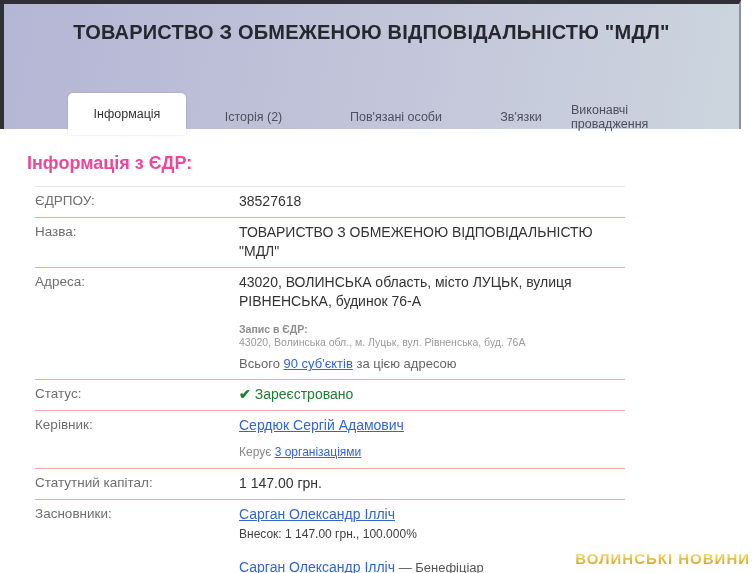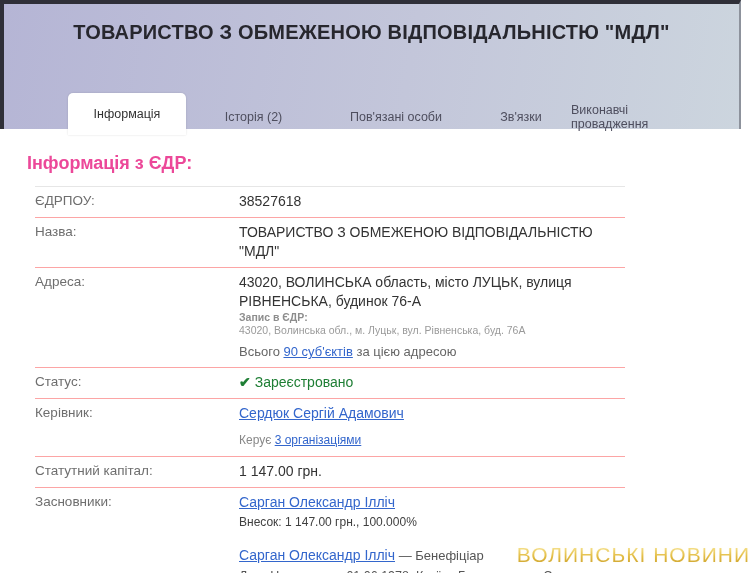--- a/index.html
+++ b/index.html
@@ -37,38 +37,38 @@
   .section-title{
     margin:24px 0 12px 0;font-size:18px;font-weight:bold;color:#ec4899;
   }
   .info-table{margin-left:8px;width:590px;border-top:1px solid #e6e6e6;}
   .row{display:flex;border-bottom:1px solid #fca5a5;padding:5px 0 6px 0;}
   .row.last{border-bottom:none;}
   .label{width:204px;flex:none;font-size:13.5px;color:#6e6e6e;padding-top:1px;}
   .value{width:385px;font-size:14px;color:#333;line-height:19px;}
   a.lnk{color:#3366cc;text-decoration:underline;}
   
-  .registry-note{margin-top:0;font-size:10.5px;color:#9a9a9a;line-height:13px;}
+  .registry-note{margin-top:12px;font-size:10.5px;color:#9a9a9a;line-height:13px;}
   .registry-note .rn-title{font-weight:bold;color:#8d8d8d;}
   .subjects-line{margin-top:5px;font-size:13px;color:#666;}
   
   .status-val{color:#1e7e34;}
   .check{color:#1e7e34;font-weight:bold;margin-right:4px;}
   
   .manages-line{margin-top:8px;font-size:12px;color:#888;}
   .manages-line a{font-size:12px;}
   
   .contribution{font-size:12px;color:#404040;margin-top:1px;}
   .beneficiary-line{margin-top:14px;}
   .beneficiary-suffix{color:#555;font-size:13px;}
   .founder-details{width:378px;margin-top:2px;font-size:12.5px;color:#555;line-height:18px;}
   
   .watermark{
     position:absolute;right:3px;bottom:6px;
-    font-size:21px;font-weight:400;letter-spacing:1px;white-space:nowrap;
+    font-size:15px;font-weight:700;letter-spacing:1px;white-space:nowrap;
     background:linear-gradient(#f6e391 15%,#e3bd45 55%,#c79d2a 100%);
     -webkit-background-clip:text;background-clip:text;color:transparent;
     filter:drop-shadow(0 0 1px rgba(255,252,240,.95));
   }
 </style>
 </head>
 <body>
 
 <div class="window">
   <h1 class="header-title">ТОВАРИСТВО З ОБМЕЖЕНОЮ ВІДПОВІДАЛЬНІСТЮ "МДЛ"</h1>

